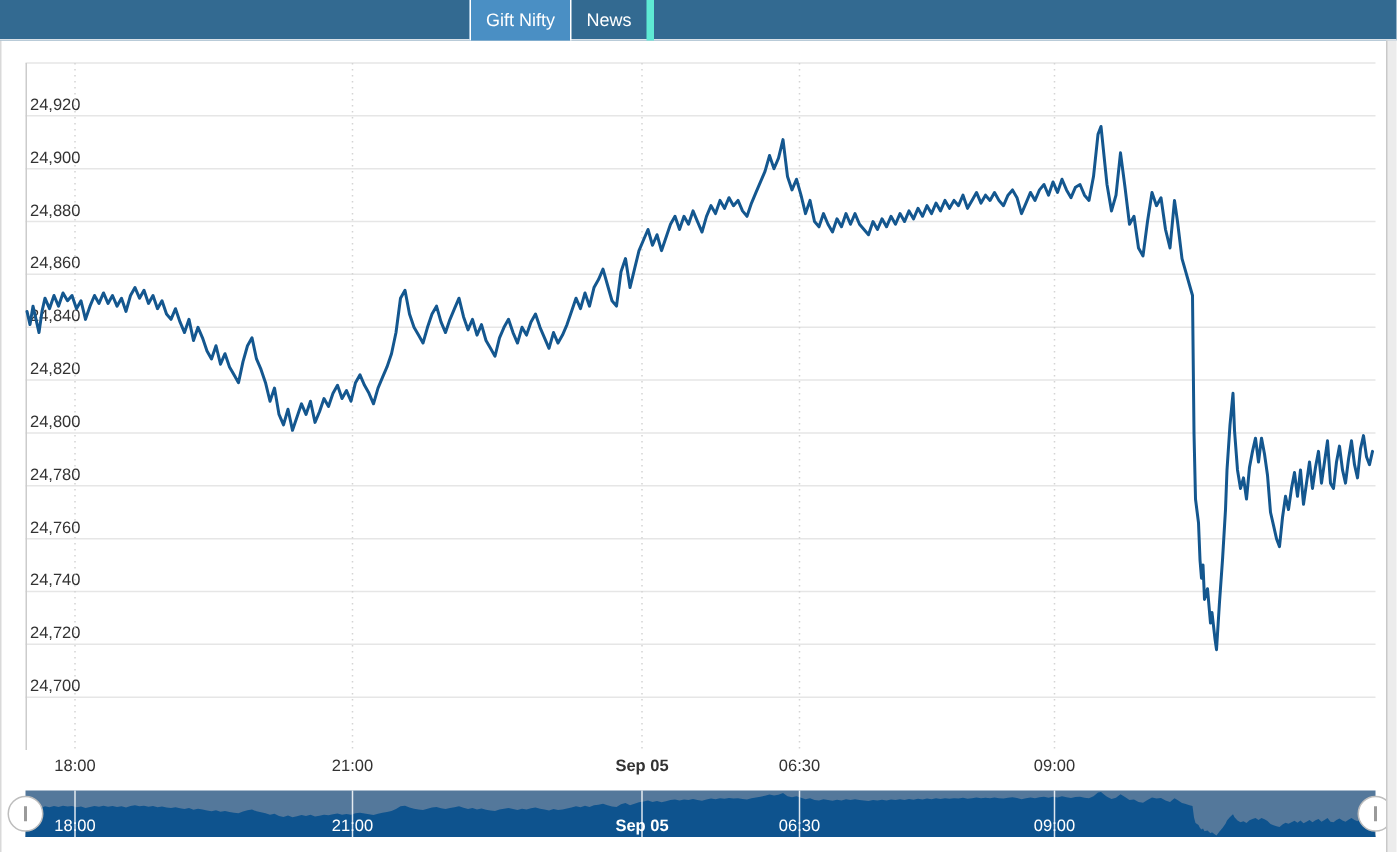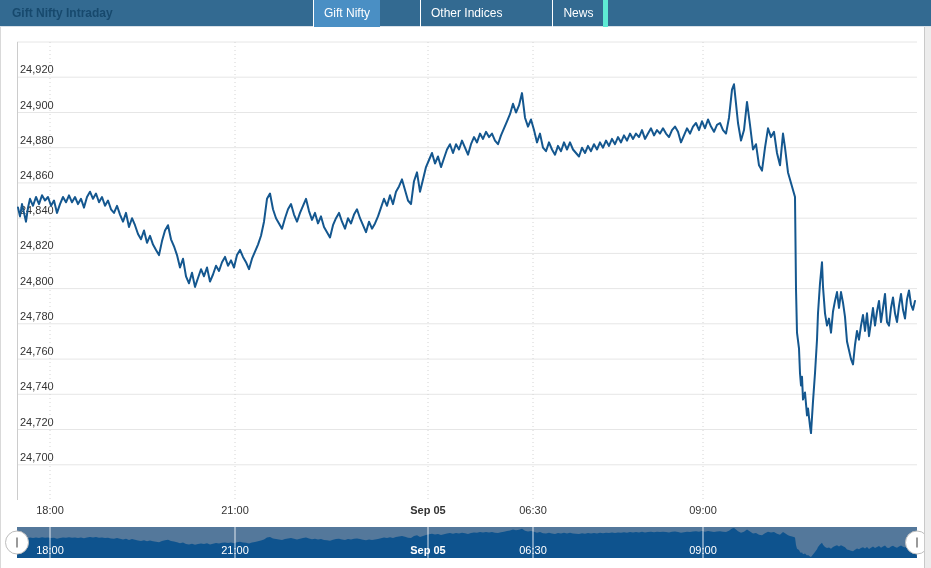--- a/index.html
+++ b/index.html
@@ -7,21 +7,21 @@
   body { width:931px; height:568px; position:relative; background:#fff; overflow:hidden; }
 
   .widget-header {
     position:absolute; left:0; top:0; width:931px; height:27px;
     background:#336a91; border-bottom:1px solid #d9e1e8; z-index:5;
   }
   .widget-title {
     position:absolute; left:12px; top:0; line-height:27px;
     font-size:12px; font-weight:bold; color:#17496d;
   }
-  .tab-bar { position:absolute; left:313px; top:0; height:29px; display:flex;gap:40px; }
+  .tab-bar { position:absolute; left:313px; top:0; height:29px; display:flex; }
   .tab {
     height:27px; line-height:27px; padding:0 10px; font-size:12px;
     color:#ffffff; border-left:1px solid #ffffff; cursor:pointer; white-space:nowrap;
   }
   .tab:last-child { border-right:5px solid #5eead4; }
   .tab.active { background:#4a8fc4; }
 
   .left-border { position:absolute; left:0; top:27px; width:1px; height:541px; background:#d9d9d9; }
 
   #chart { position:absolute; left:0; top:0; z-index:1; }
@@ -29,24 +29,22 @@
 
   .scroll-strip {
     position:absolute; right:0; top:27px; width:7px; height:541px;
     background:#ececec; border-left:1px solid #c9c9c9; z-index:6;
   }
 </style>
 </head>
 <body>
 
 <div class="widget-header">
-  <span class="widget-title">Gift Nifty Intraday</span>
   <nav class="tab-bar">
     <div class="tab active">Gift Nifty</div>
-    <div class="tab">Other Indices</div>
     <div class="tab">News</div>
   </nav>
 </div>
 
 <div class="left-border"></div>
 
 <svg id="chart" width="931" height="568" viewBox="0 0 931 568">
     <line x1="17" x2="917" y1="42.0" y2="42.0" stroke="#e6e6e6" stroke-width="1"></line>
     <line x1="17" x2="917" y1="77.2" y2="77.2" stroke="#e6e6e6" stroke-width="1"></line>
     <text x="20" y="73.2" font-size="11" fill="#333333">24,920</text>

